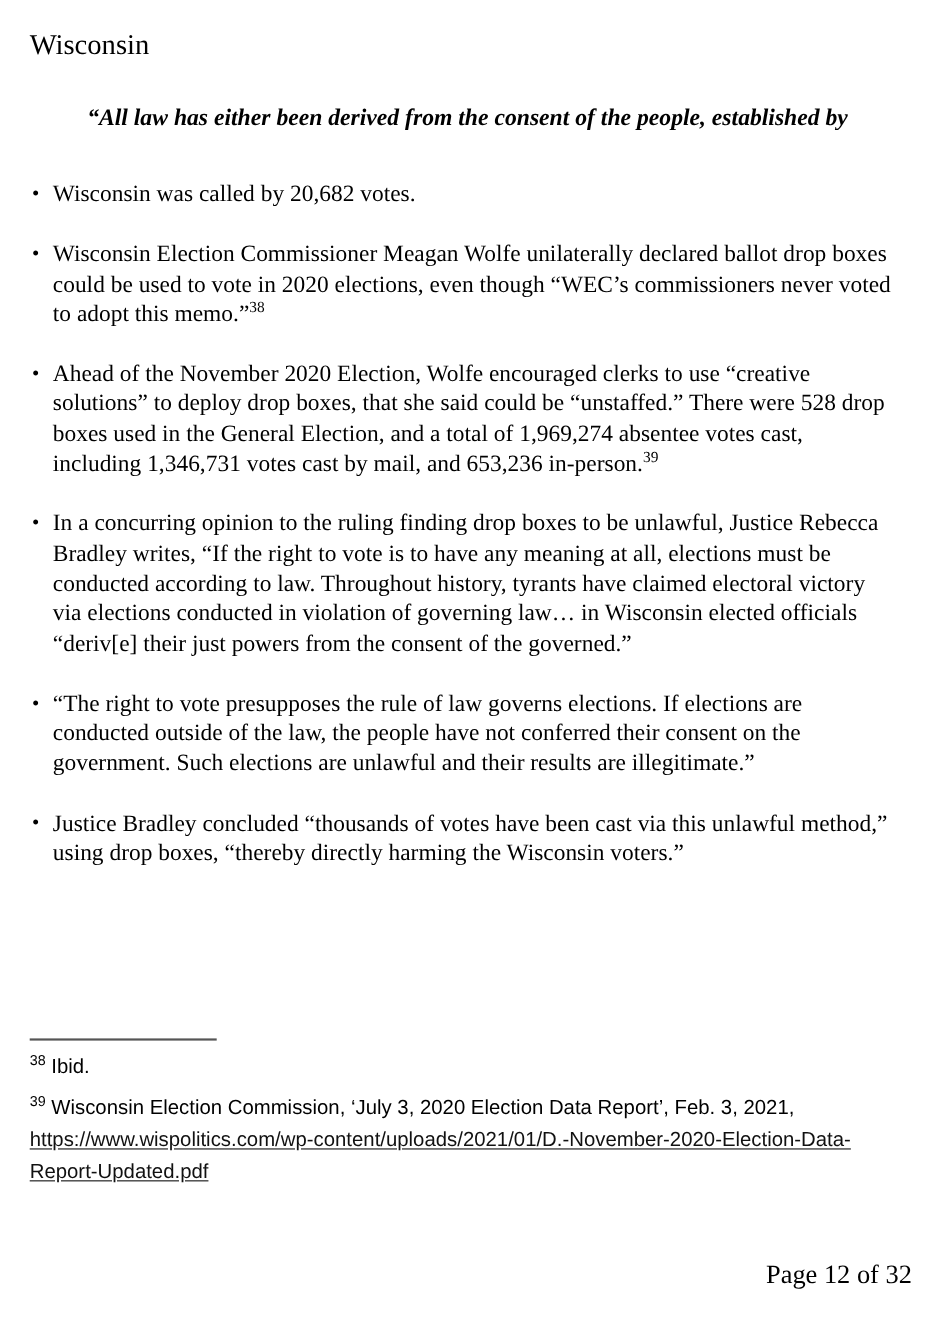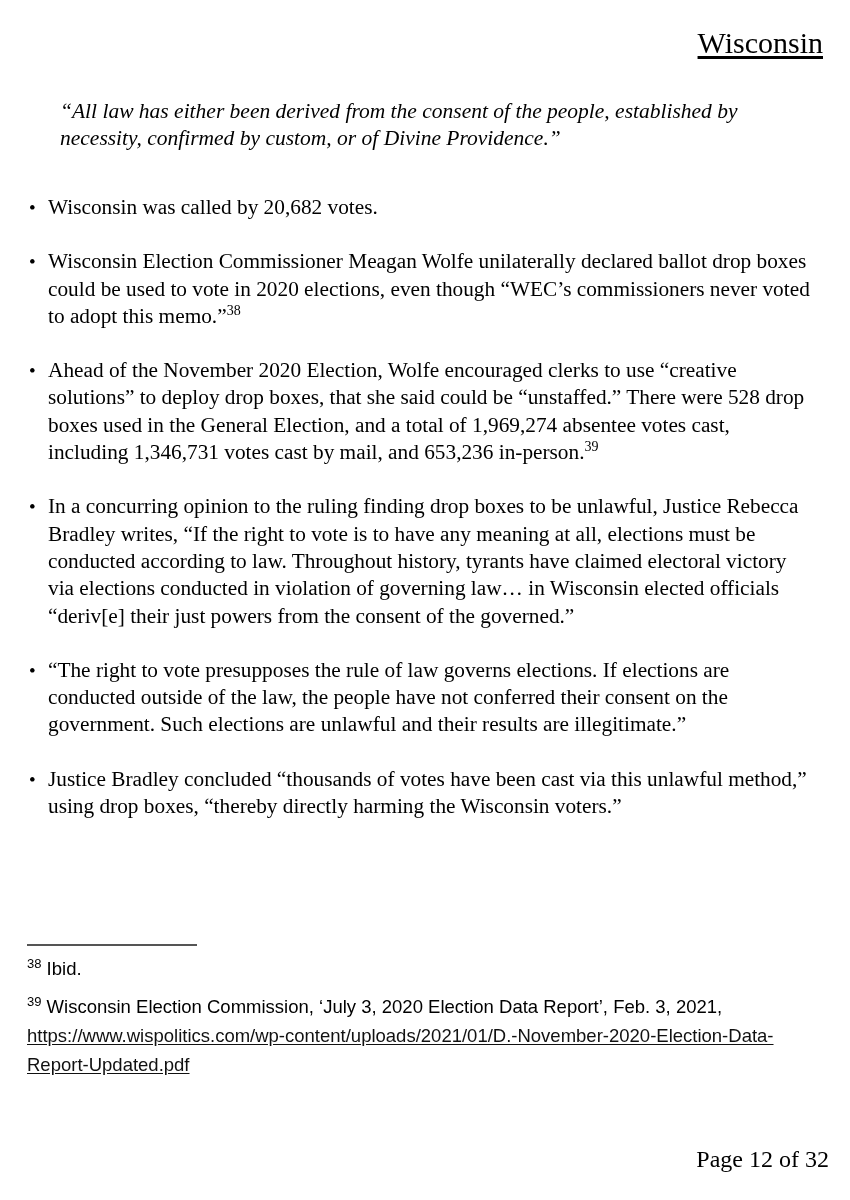--- a/index.html
+++ b/index.html
@@ -9,33 +9,33 @@
     height: 1200px;
     box-sizing: border-box;
     background: #ffffff;
     color: #000000;
     font-family: "Liberation Serif", serif;
     padding: 16px 27px 0 27px;
     overflow: hidden;
   }
   .title {
     margin: 10px 0 0 0;
-    text-align: right;
-    font-size: 30px;
+    text-align: left;
+    font-size: 26px;
     font-weight: normal;
-    text-decoration: underline;
     text-underline-offset: 3px;
   }
   .quote {
     margin: 38px auto 0 auto;
     max-width: 730px;
-    text-align: left;
+    text-align: center;
     font-style: italic;
     font-size: 21.5px;
     line-height: 27px;
+    font-weight: bold;
   }
   .bullets {
     list-style: none;
     margin: 42px 10px 0 0;
     padding: 0;
     font-size: 21.3px;
     line-height: 27.3px;
     max-width: 796px;
   }
   .bullets li {
@@ -93,21 +93,20 @@
 </style>
 </head>
 <body>
 
 <div class="page">
 
   <h1 class="title">Wisconsin</h1>
 
   <div class="quote">
     <div>“All law has either been derived from the consent of the people, established by</div>
-    <div>necessity, confirmed by custom, or of Divine Providence.”</div>
   </div>
 
   <ul class="bullets">
     <li><span>Wisconsin was called by 20,682 votes.</span></li>
     <li><span>Wisconsin Election Commissioner Meagan Wolfe unilaterally declared ballot drop boxes could be used to vote in 2020 elections, even though “WEC’s commissioners never voted to adopt this memo.”</span><sup>38</sup></li>
     <li><span>Ahead of the November 2020 Election, Wolfe encouraged clerks to use “creative solutions” to deploy drop boxes, that she said could be “unstaffed.” There were 528 drop boxes used in the General Election, and a total of 1,969,274 absentee votes cast, including 1,346,731 votes cast by mail, and 653,236 in-person.</span><sup>39</sup></li>
     <li><span>In a concurring opinion to the ruling finding drop boxes to be unlawful, Justice Rebecca Bradley writes, “If the right to vote is to have any meaning at all, elections must be conducted according to law. Throughout history, tyrants have claimed electoral victory via elections conducted in violation of governing law… in Wisconsin elected officials “deriv[e] their just powers from the consent of the governed.”</span></li>
     <li><span>“The right to vote presupposes the rule of law governs elections. If elections are conducted outside of the law, the people have not conferred their consent on the government. Such elections are unlawful and their results are illegitimate.”</span></li>
     <li><span>Justice Bradley concluded “thousands of votes have been cast via this unlawful method,” using drop boxes, “thereby directly harming the Wisconsin voters.”</span></li>
   </ul>

